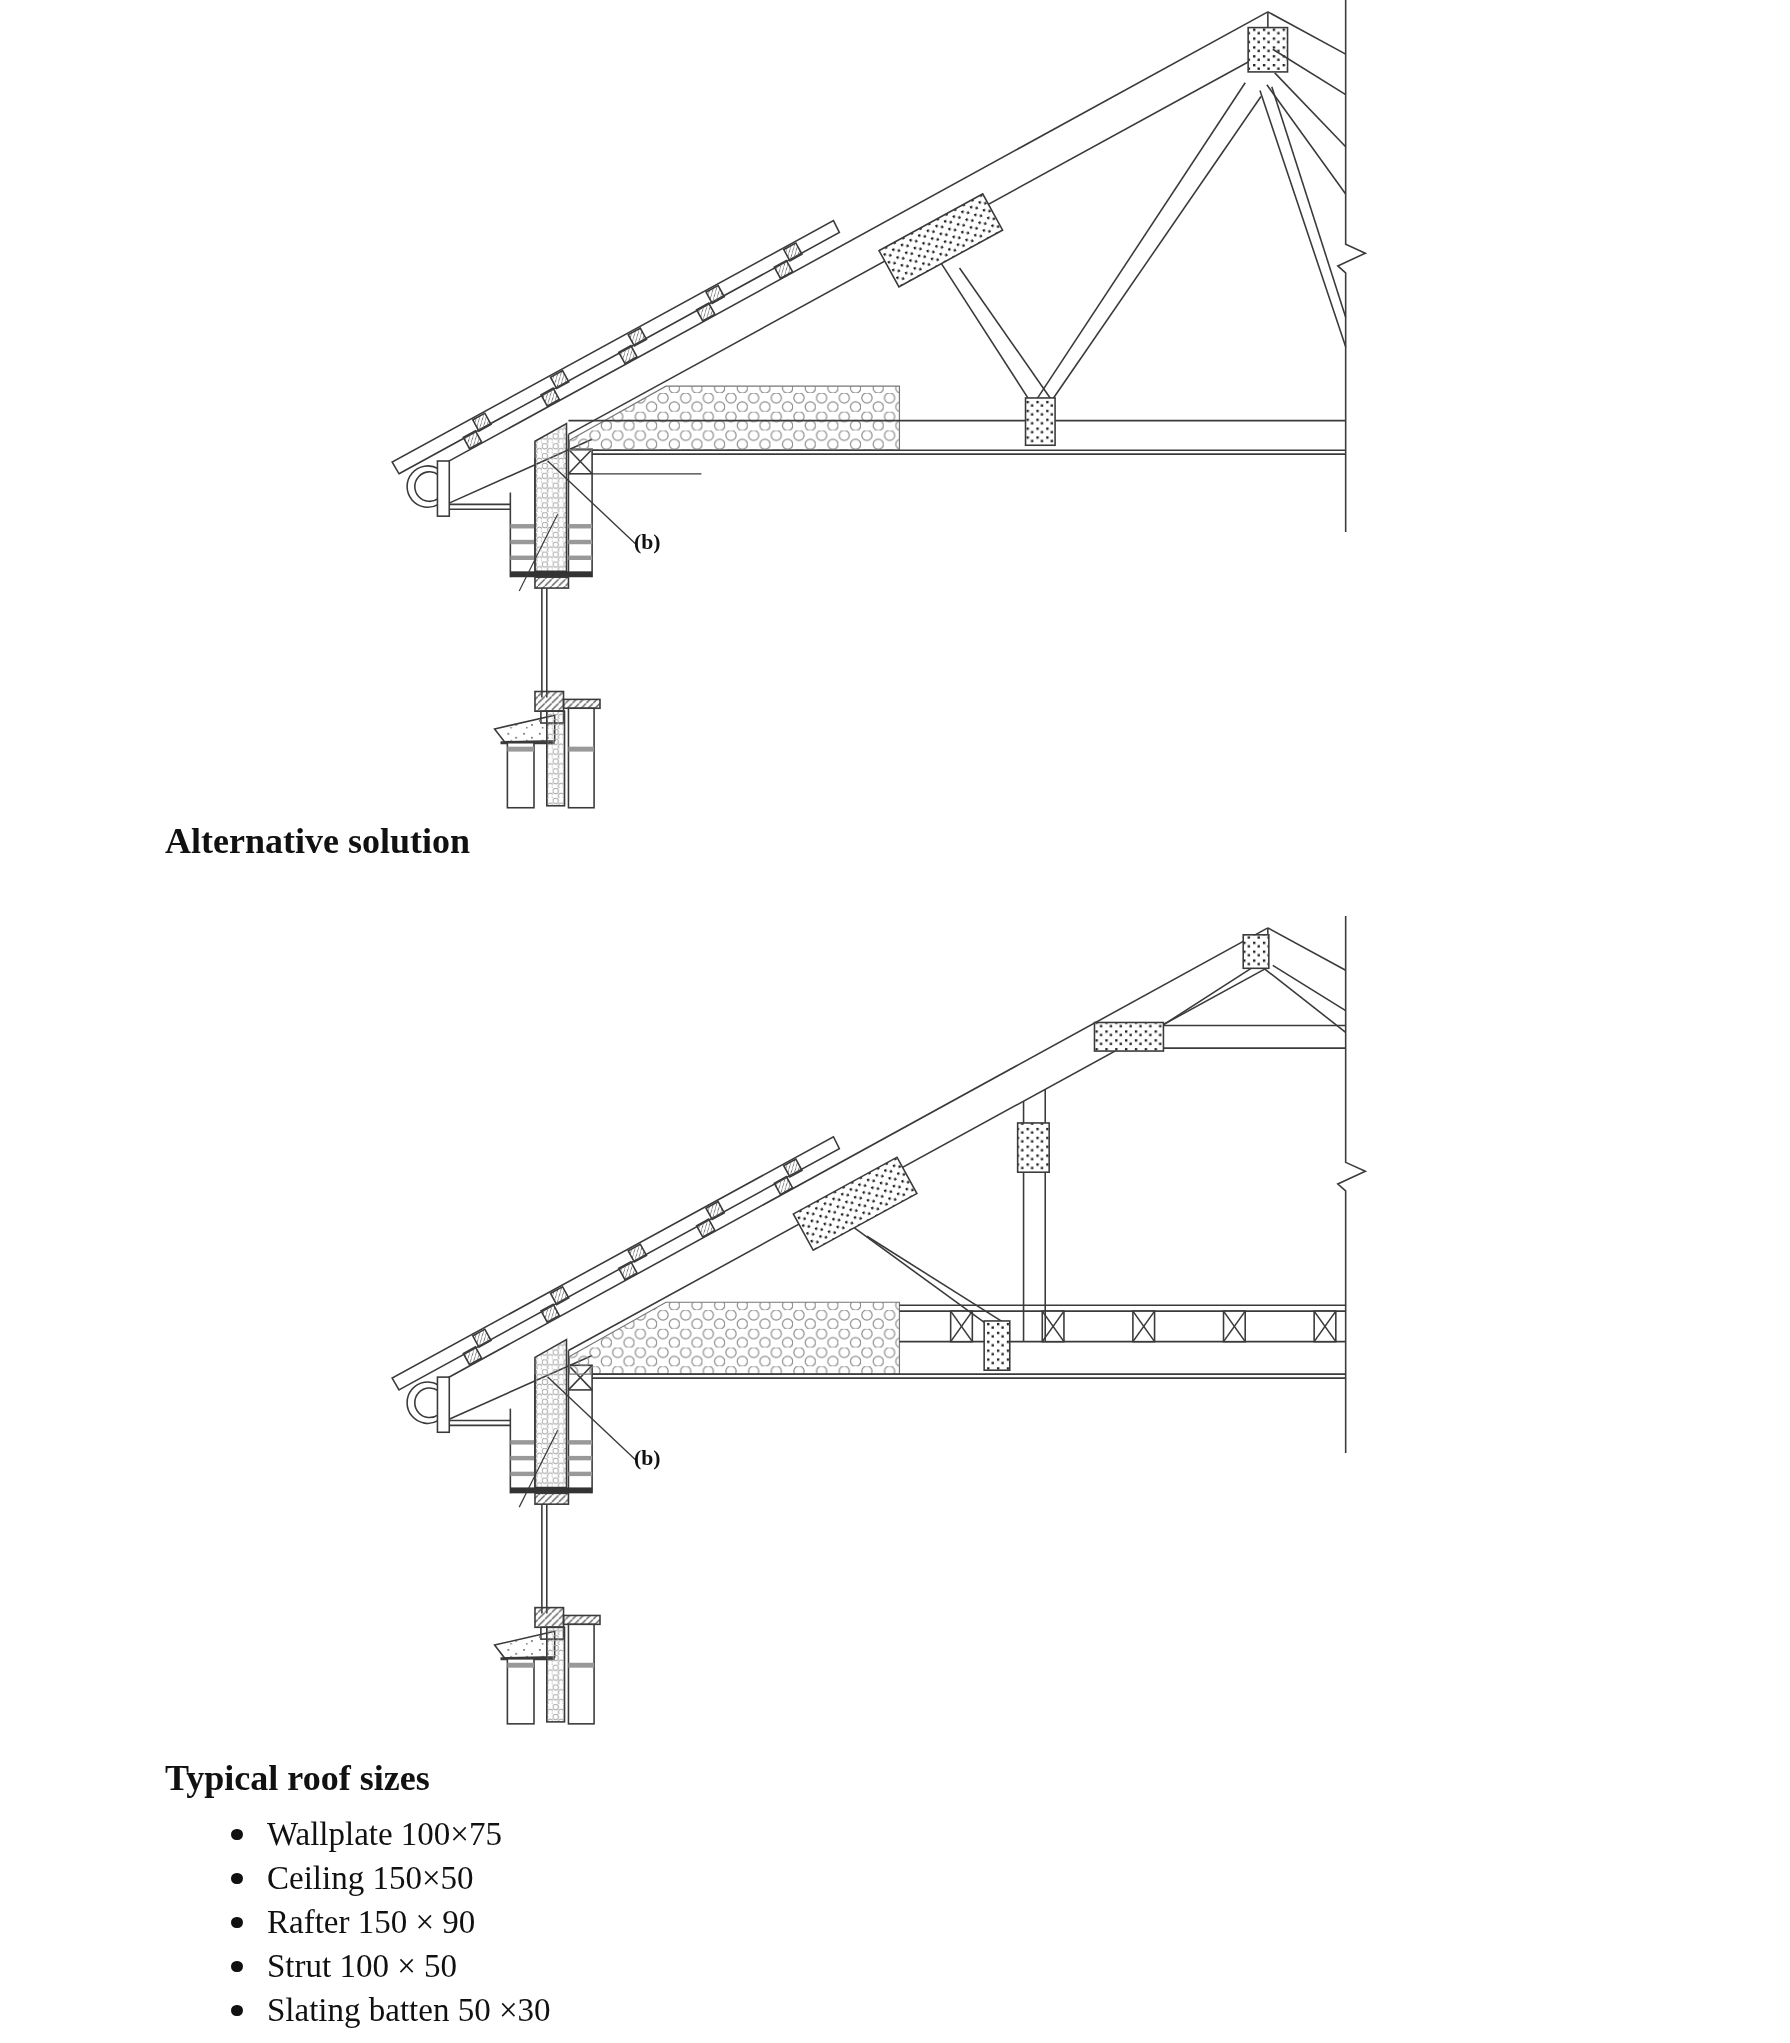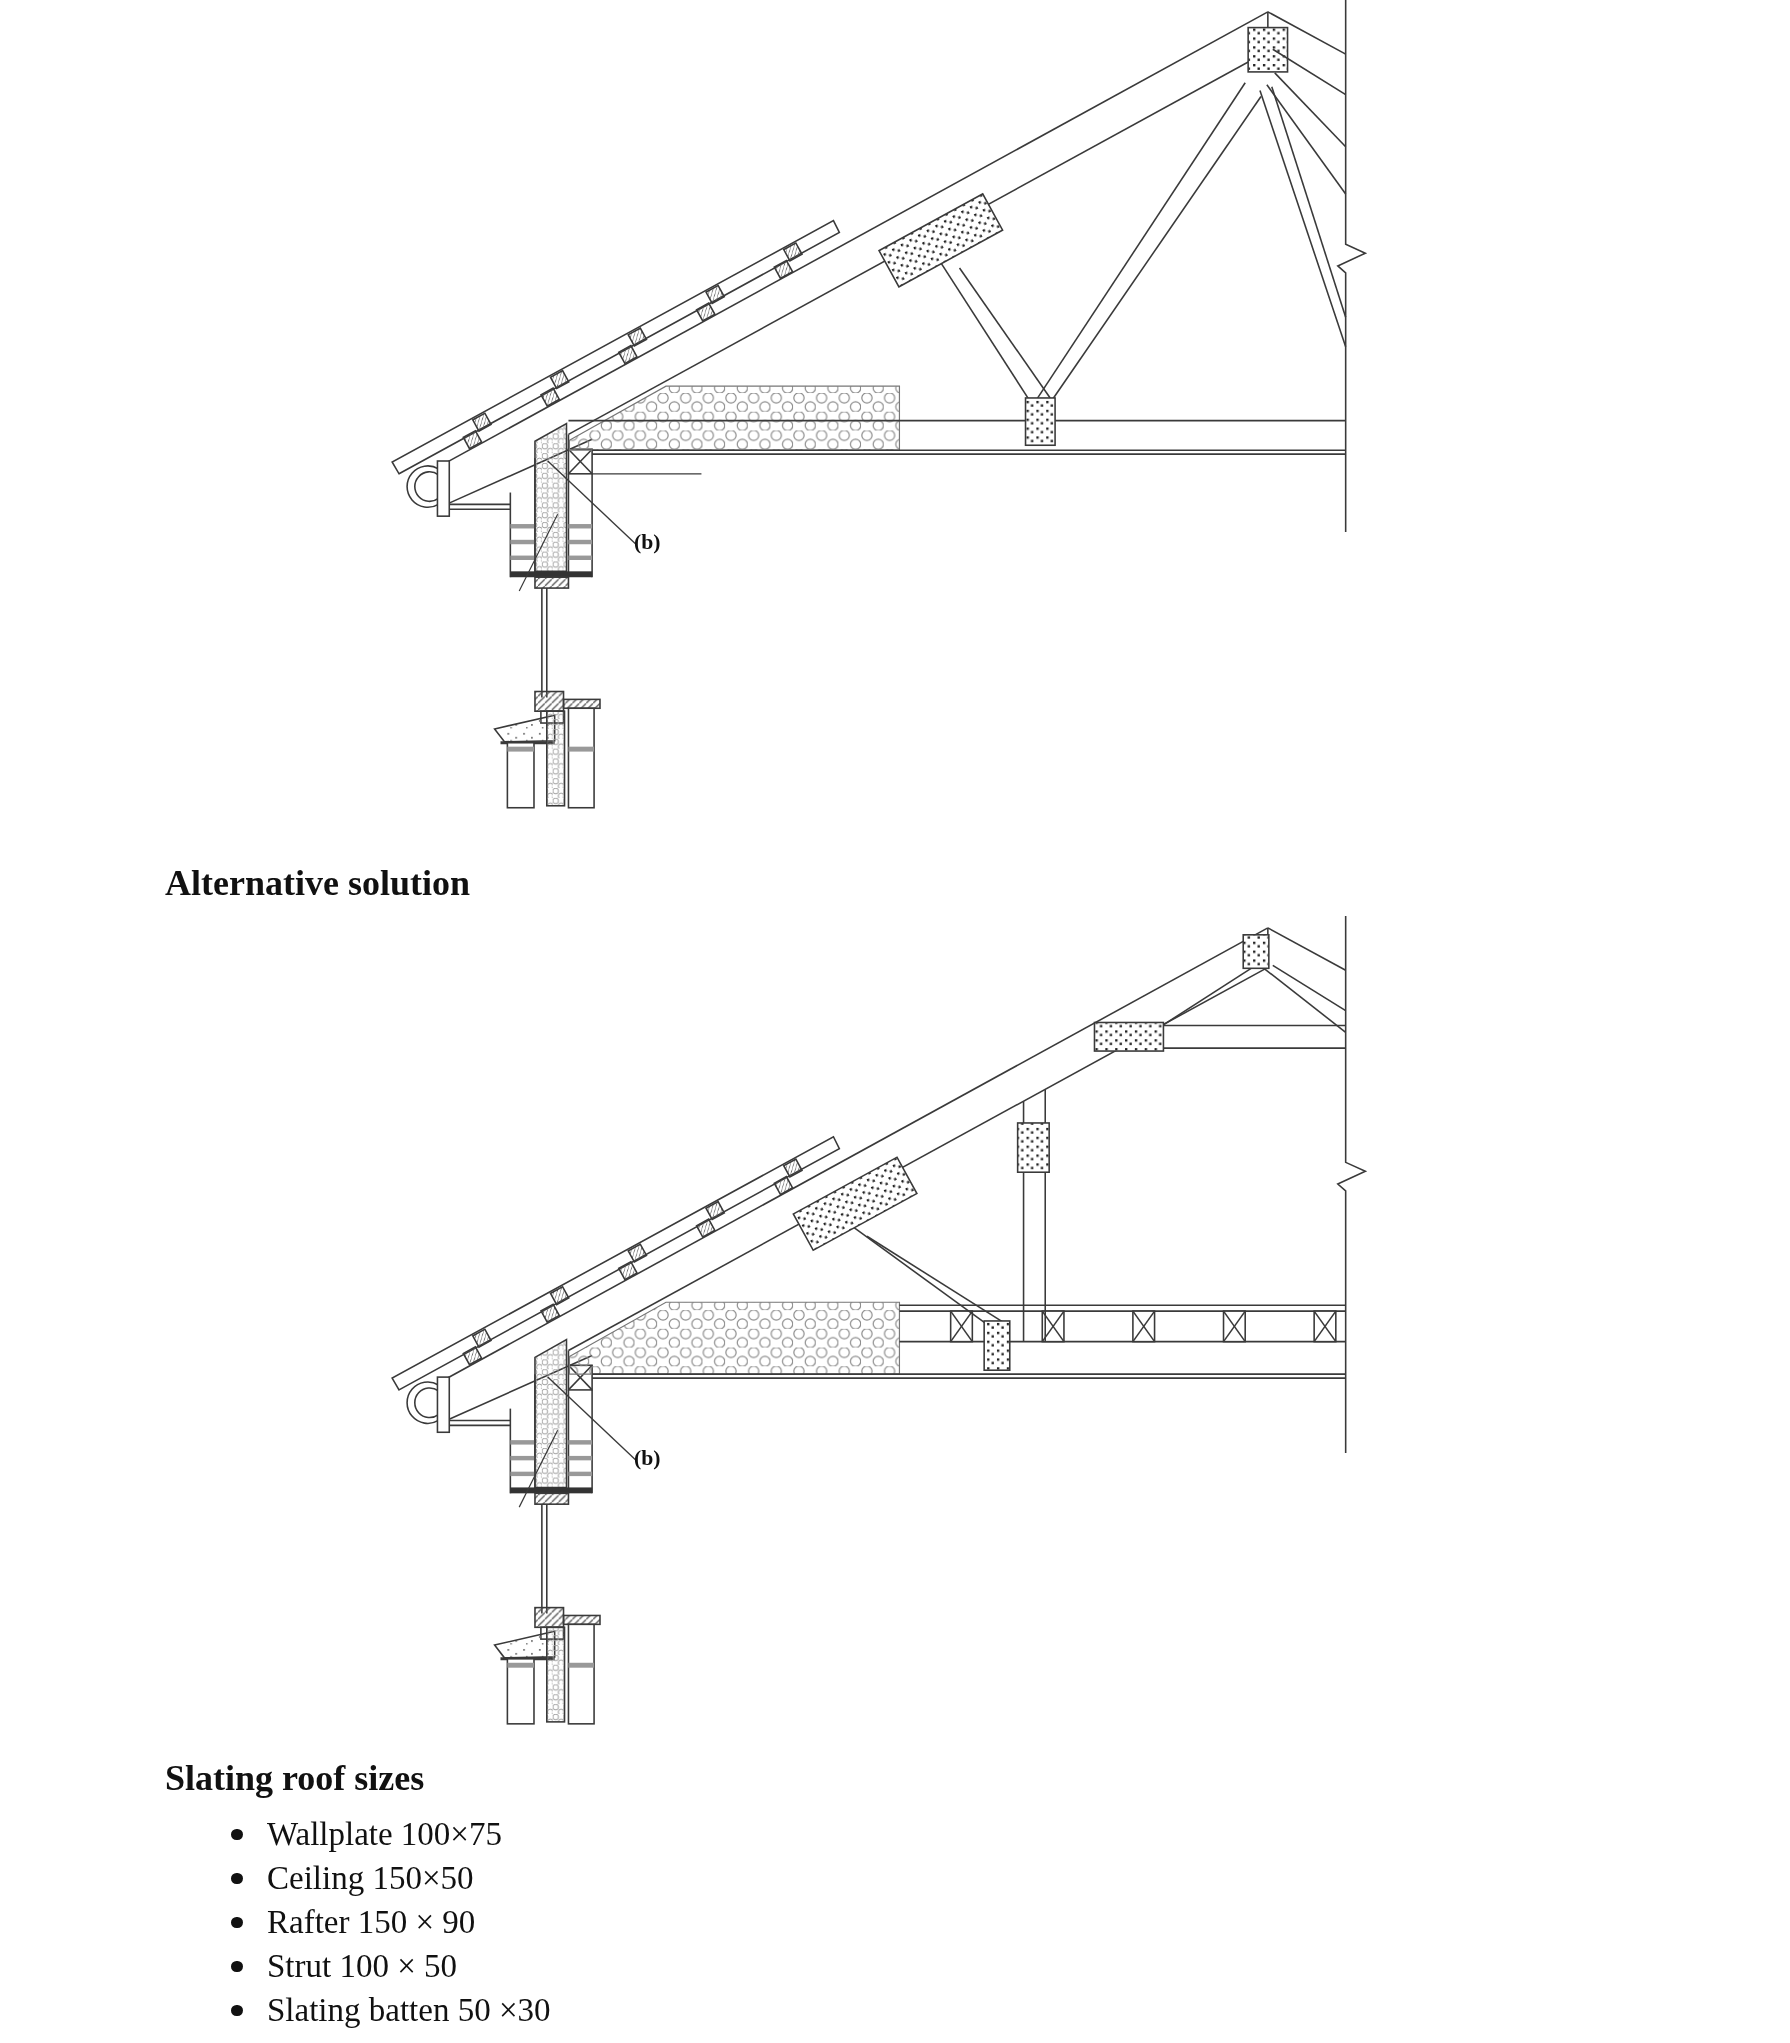--- a/index.html
+++ b/index.html
@@ -1,20 +1,20 @@
 <!DOCTYPE html>
 <html><head>
 <meta charset="utf-8">
 <style>
   html,body{margin:0;padding:0;background:#fff;}
   #page{position:relative;width:1791px;height:2043px;background:#fff;overflow:hidden;
         font-family:"Liberation Serif","DejaVu Serif",serif;color:#111;}
   #drawing-layer{position:absolute;left:0;top:0;}
   .heading{position:absolute;font-weight:bold;font-size:36px;line-height:39px;white-space:nowrap;}
-  #alt-heading{left:165px;top:822px;margin-top:42px;}
+  #alt-heading{left:165px;top:822px;}
   #sizes-heading{left:165px;top:1759px;}
   .b-label{position:absolute;font-weight:bold;font-size:21.7px;white-space:nowrap;}
   #b-label-1{left:634px;top:530px;}
   #b-label-2{left:634px;top:1446px;}
   #sizes-list{position:absolute;left:254px;top:1799px;margin:13px;padding:0;list-style:none;}
   #sizes-list li{position:relative;font-size:33px;line-height:44px;white-space:nowrap;}
   #sizes-list li::before{content:"";position:absolute;left:-36px;top:16.7px;width:11.8px;height:11.8px;
         border-radius:50%;background:#111;}
 </style>
 </head>
@@ -256,21 +256,21 @@
         <line x1="1292" y1="980" x2="1366" y2="1026"></line>
       </g>
 
       <path d="M1366,930 V1180 l20,9 l-28,13 l8,7 V1475"></path>
     </g>
   </svg>
 
   <div id="b-label-1" class="b-label">(b)</div>
   <div id="alt-heading" class="heading">Alternative solution</div>
   <div id="b-label-2" class="b-label">(b)</div>
-  <div id="sizes-heading" class="heading">Slating roof sizes</div>
+  <div id="sizes-heading" class="heading">Typical roof sizes</div>
   <ul id="sizes-list">
     <li>Wallplate 100×75</li>
     <li>Ceiling 150×50</li>
     <li>Rafter 150 × 90</li>
     <li>Strut 100 × 50</li>
     <li>Slating batten 50 ×30</li>
   </ul>
 </div>
 
 

